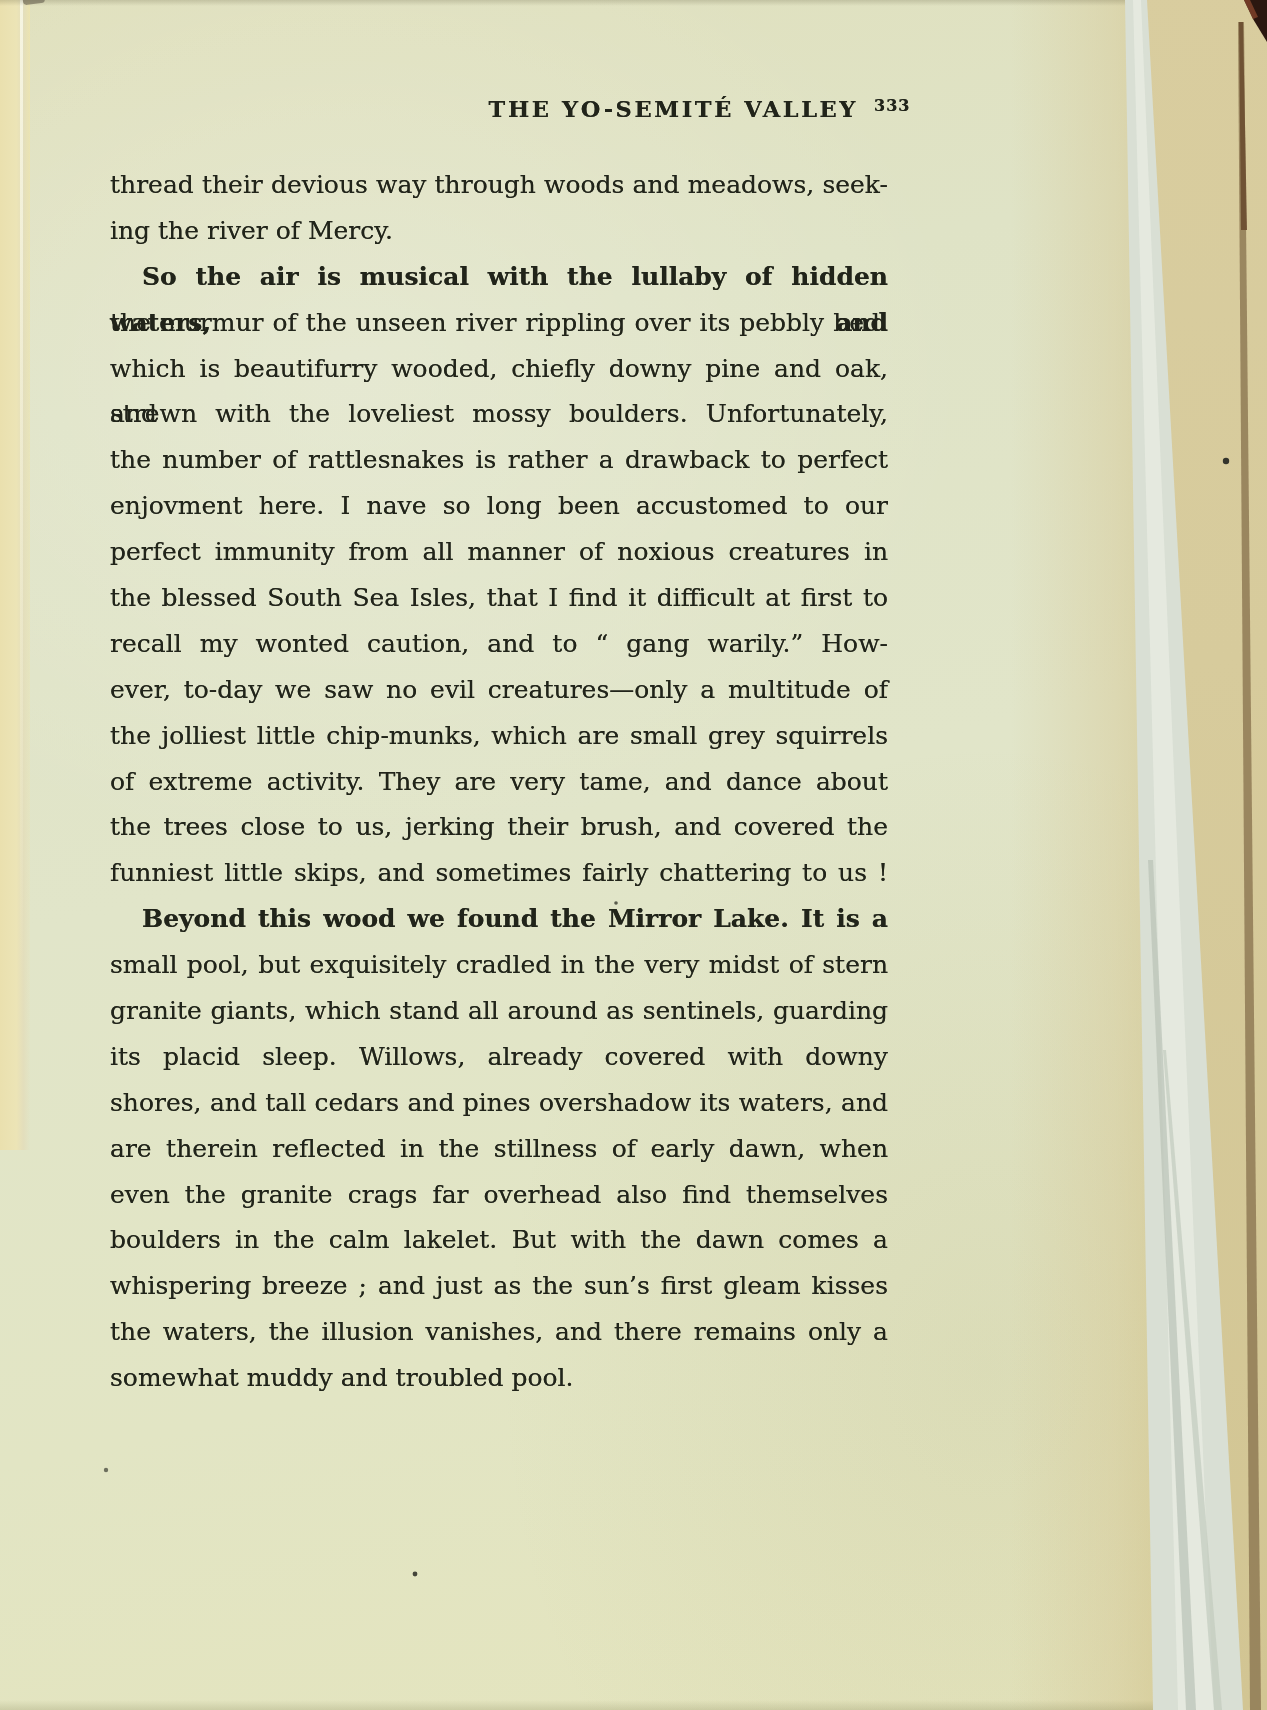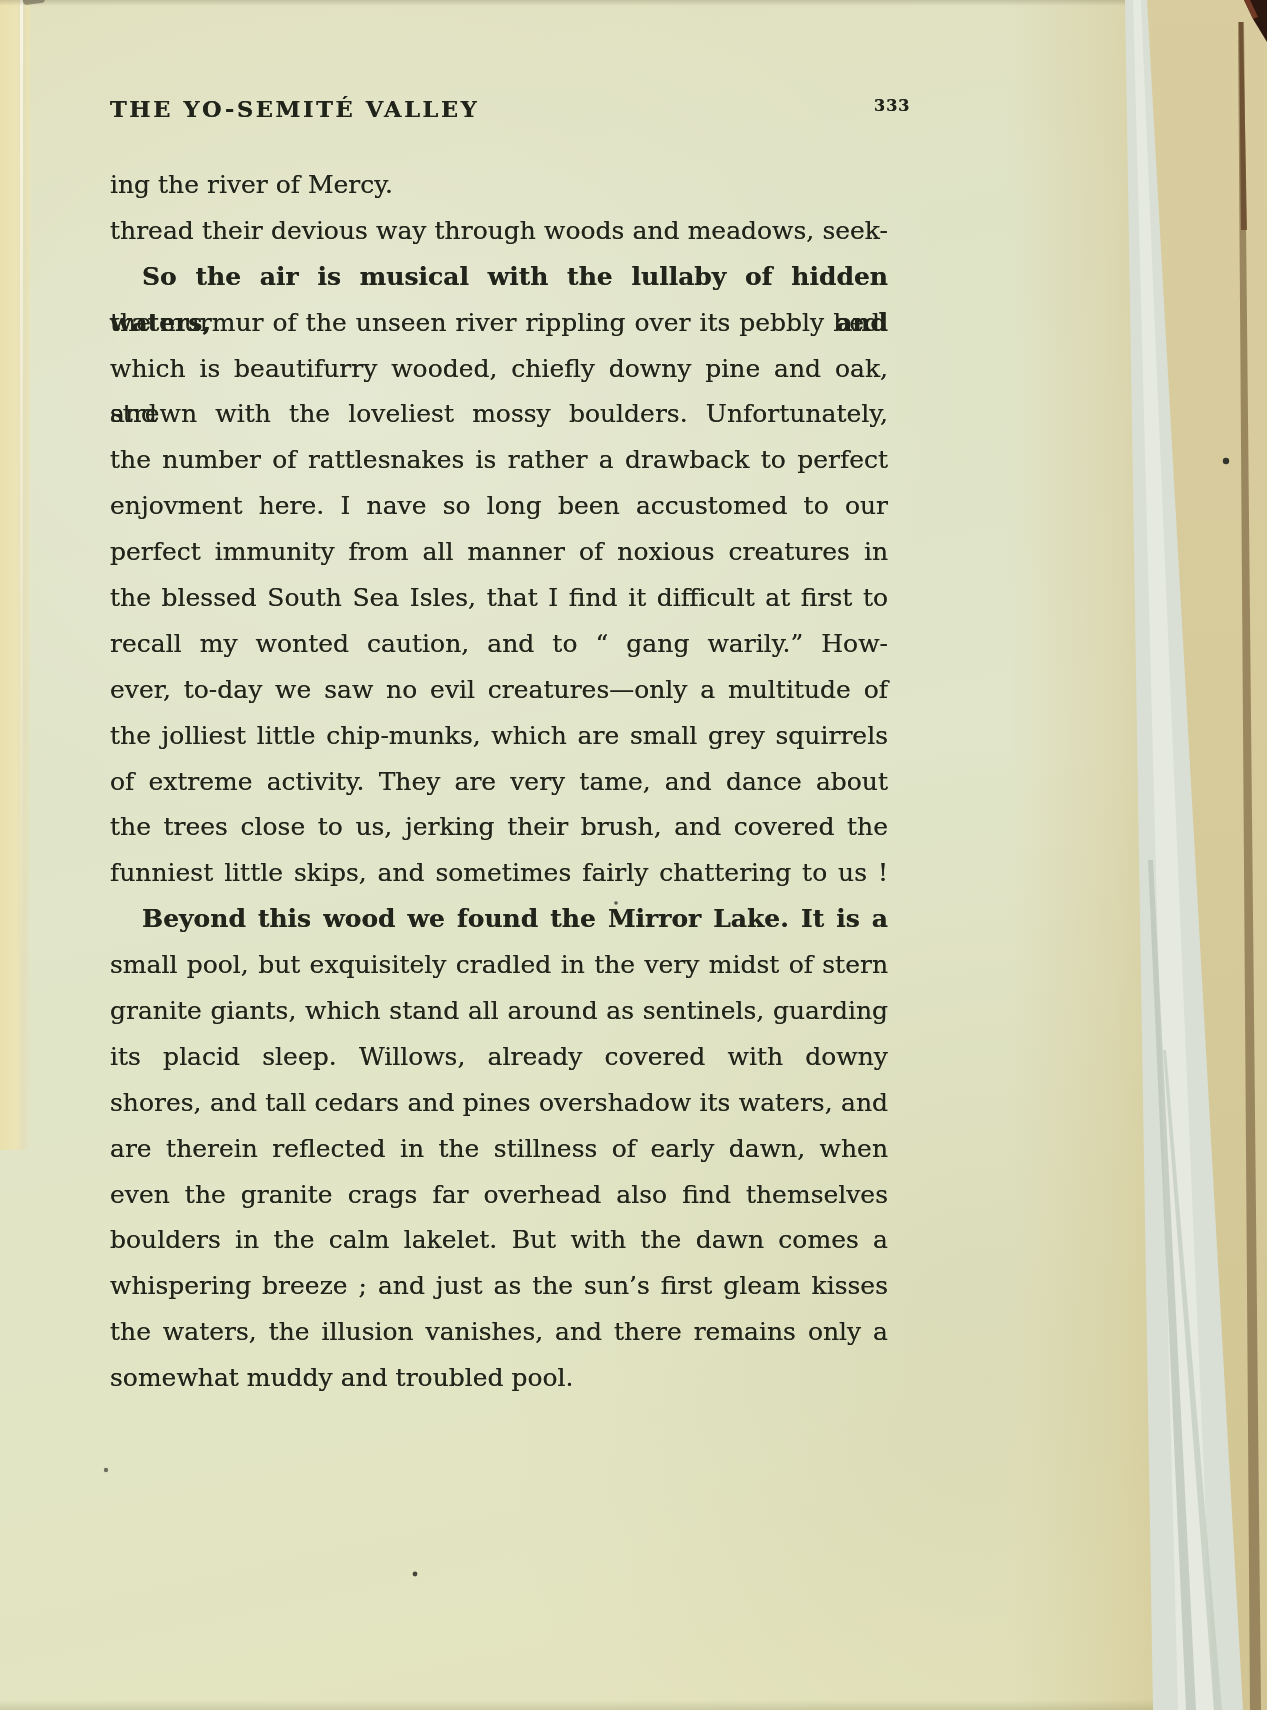--- a/index.html
+++ b/index.html
@@ -41,21 +41,21 @@
     position:absolute;left:0;bottom:0;width:100%;height:10px;
     background:linear-gradient(0deg,rgba(110,110,60,.20),rgba(110,110,60,0));
   }
   .corner-sliver{
     position:absolute;left:23px;top:-2px;width:22px;height:6px;
     background:#5a5244;opacity:.55;transform:rotate(-7deg);border-radius:0 0 4px 4px;
   }
   
   .running-head{position:absolute;left:110px;top:96px;width:778px;height:36px;}
   .running-title{
-    position:absolute;left:0;right:30px;text-align:left;
+    position:absolute;left:0;right:30px;text-align:right;
     font-size:22.5px;font-weight:bold;letter-spacing:2.6px;color:var(--ink);
     text-shadow:0 0 .5px rgba(32,35,26,.8);
   }
   .running-page-number{
     position:absolute;left:764px;top:0;
     font-size:16px;font-weight:bold;letter-spacing:1px;color:var(--ink);
     text-shadow:0 0 .5px rgba(32,35,26,.8);
   }
   
   .text-column{
@@ -86,22 +86,22 @@
     <div class="bottom-edge-shade"></div>
     <div class="corner-sliver"></div>
 
     <div class="running-head">
       <div class="running-title">THE YO-SEMITÉ VALLEY</div>
       <div class="running-page-number">333</div>
     </div>
 
     <div class="text-column" id="text-column">
         <div>
+          <div class="line">thread their devious way through woods and meadows, seek-</div>
           <div class="line short">ing the river of Mercy.</div>
-          <div class="line">thread their devious way through woods and meadows, seek-</div>
         </div>
         <div>
           <div class="line indent">So the air is musical with the lullaby of hidden waters, and</div>
           <div class="line">the murmur of the unseen river rippling over its pebbly bed.</div>
         </div>
         <div>
           <div class="line">which is beautifurry wooded, chiefly downy pine and oak, and</div>
           <div class="line">strewn with the loveliest mossy boulders. Unfortunately,</div>
           <div class="line">the number of rattlesnakes is rather a drawback to perfect</div>
           <div class="line">enjovment here. I nave so long been accustomed to our</div>

